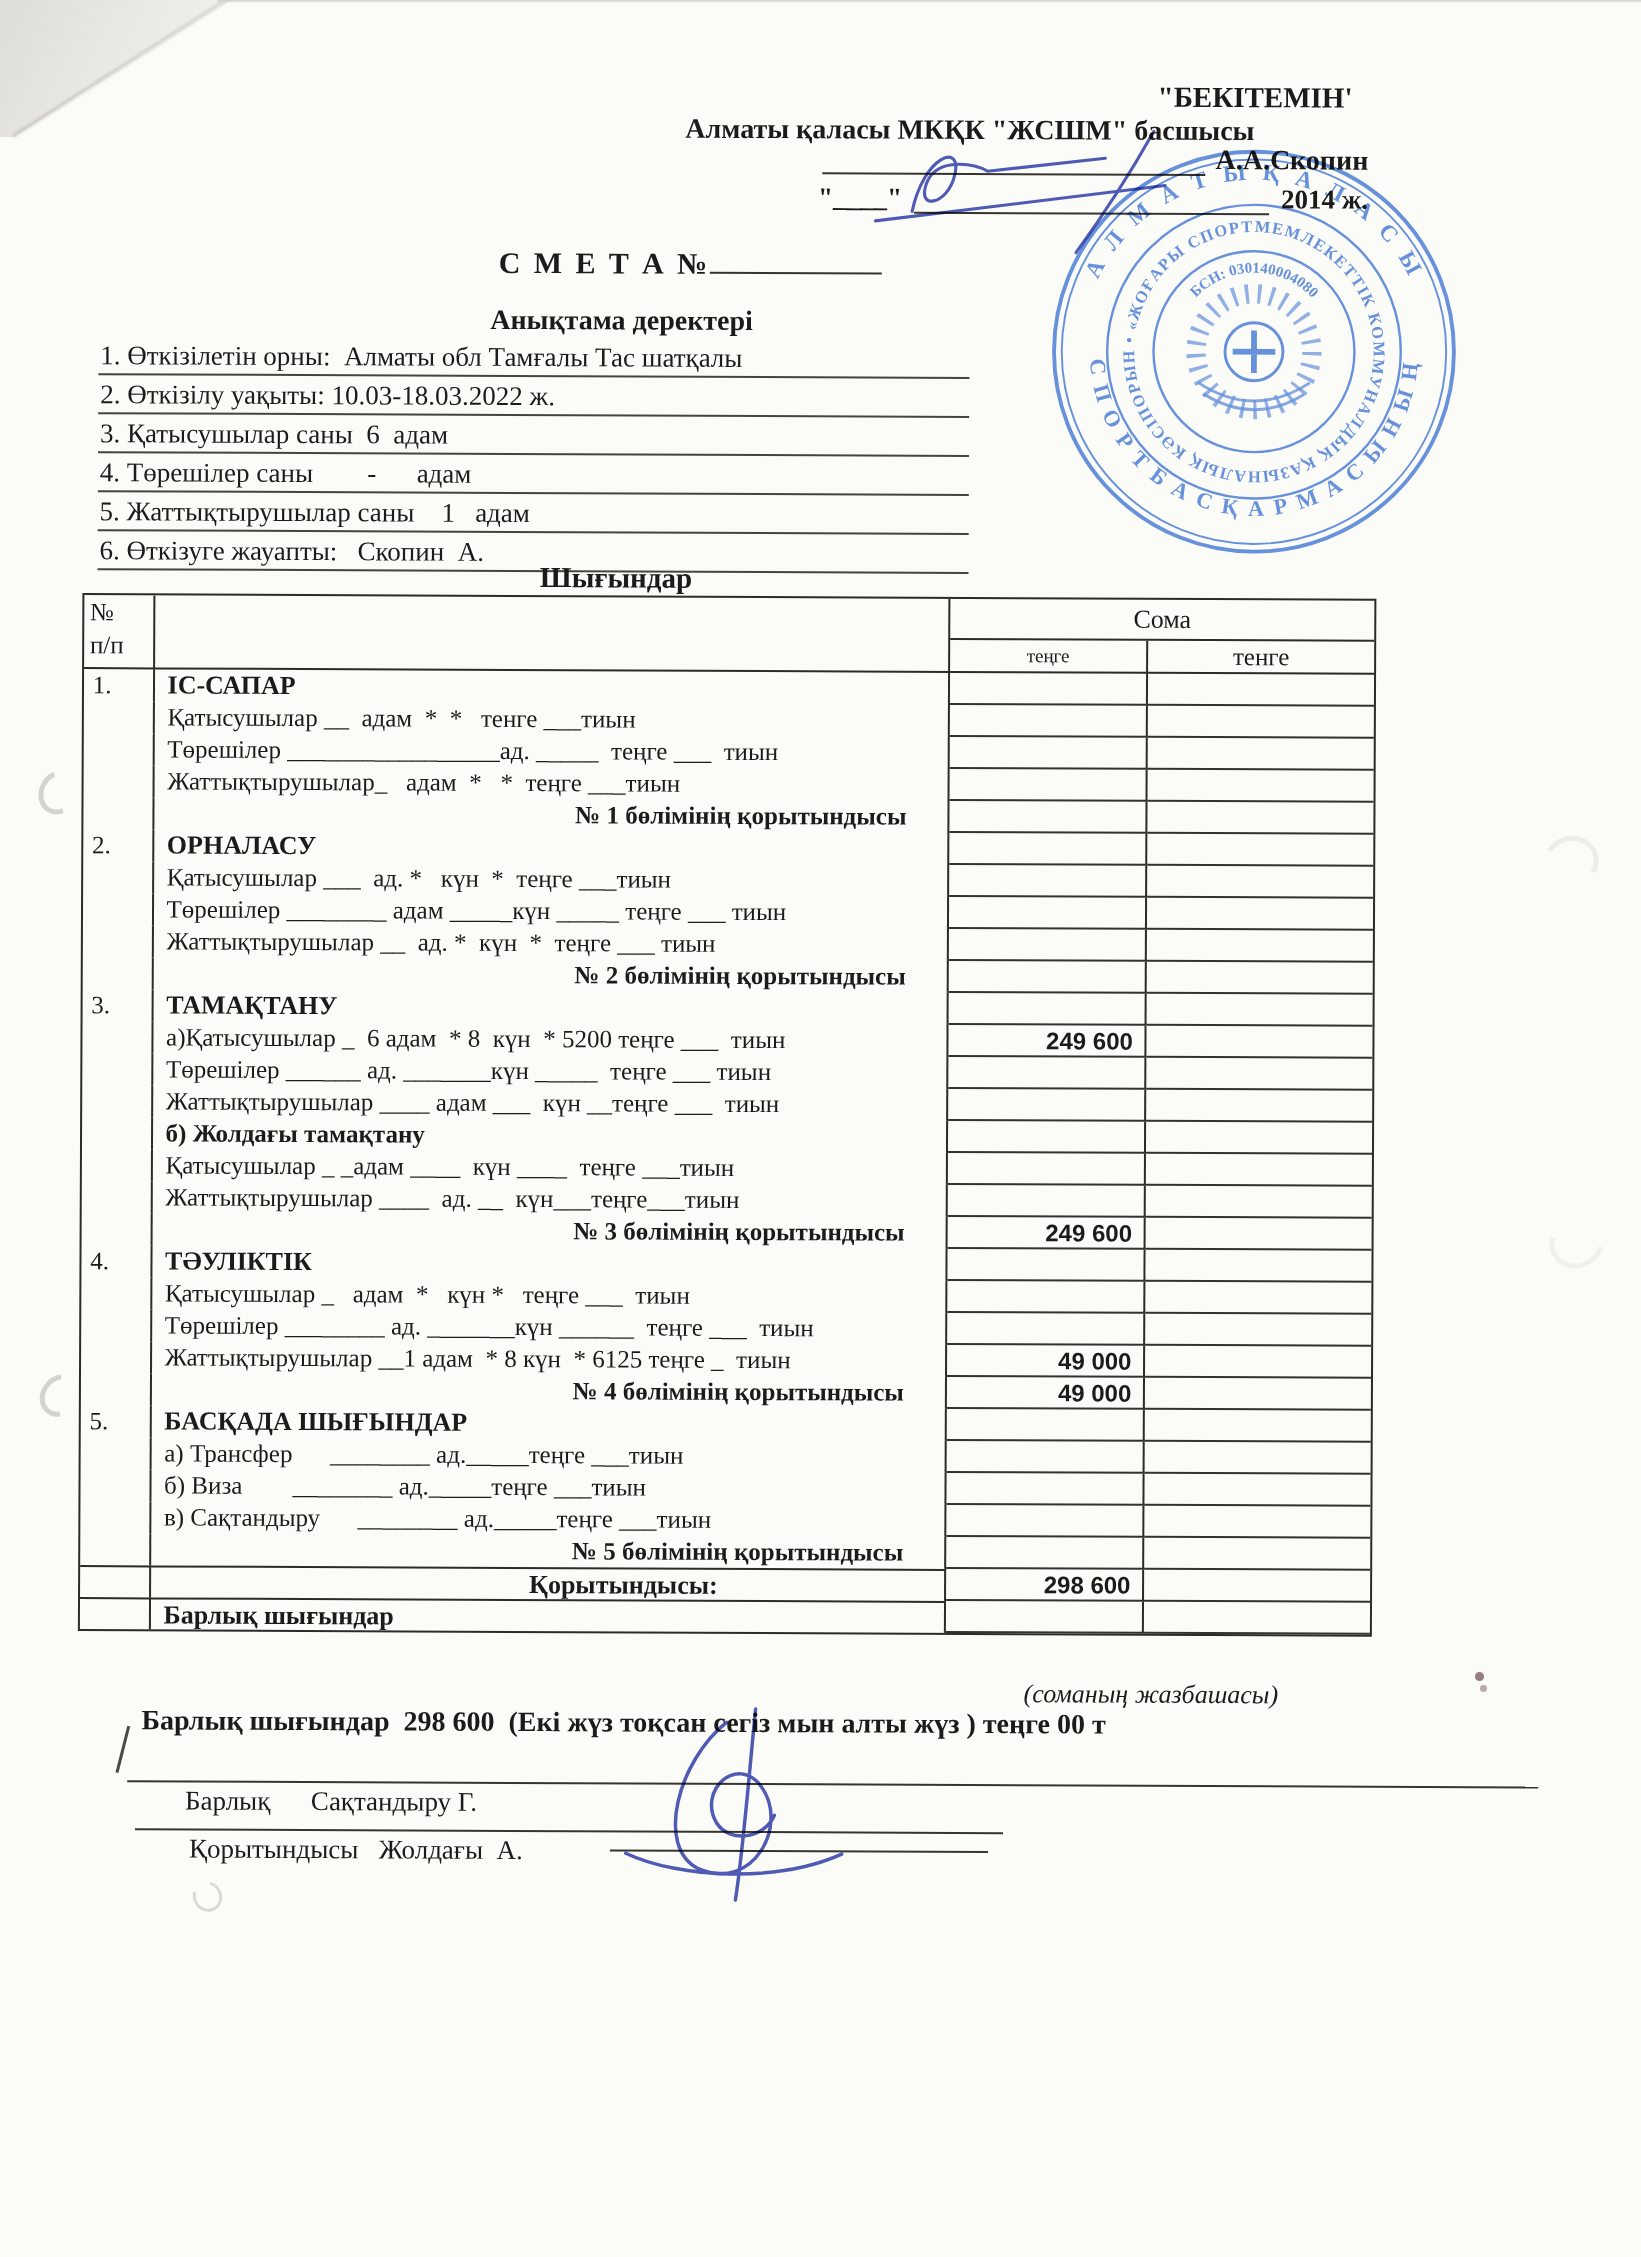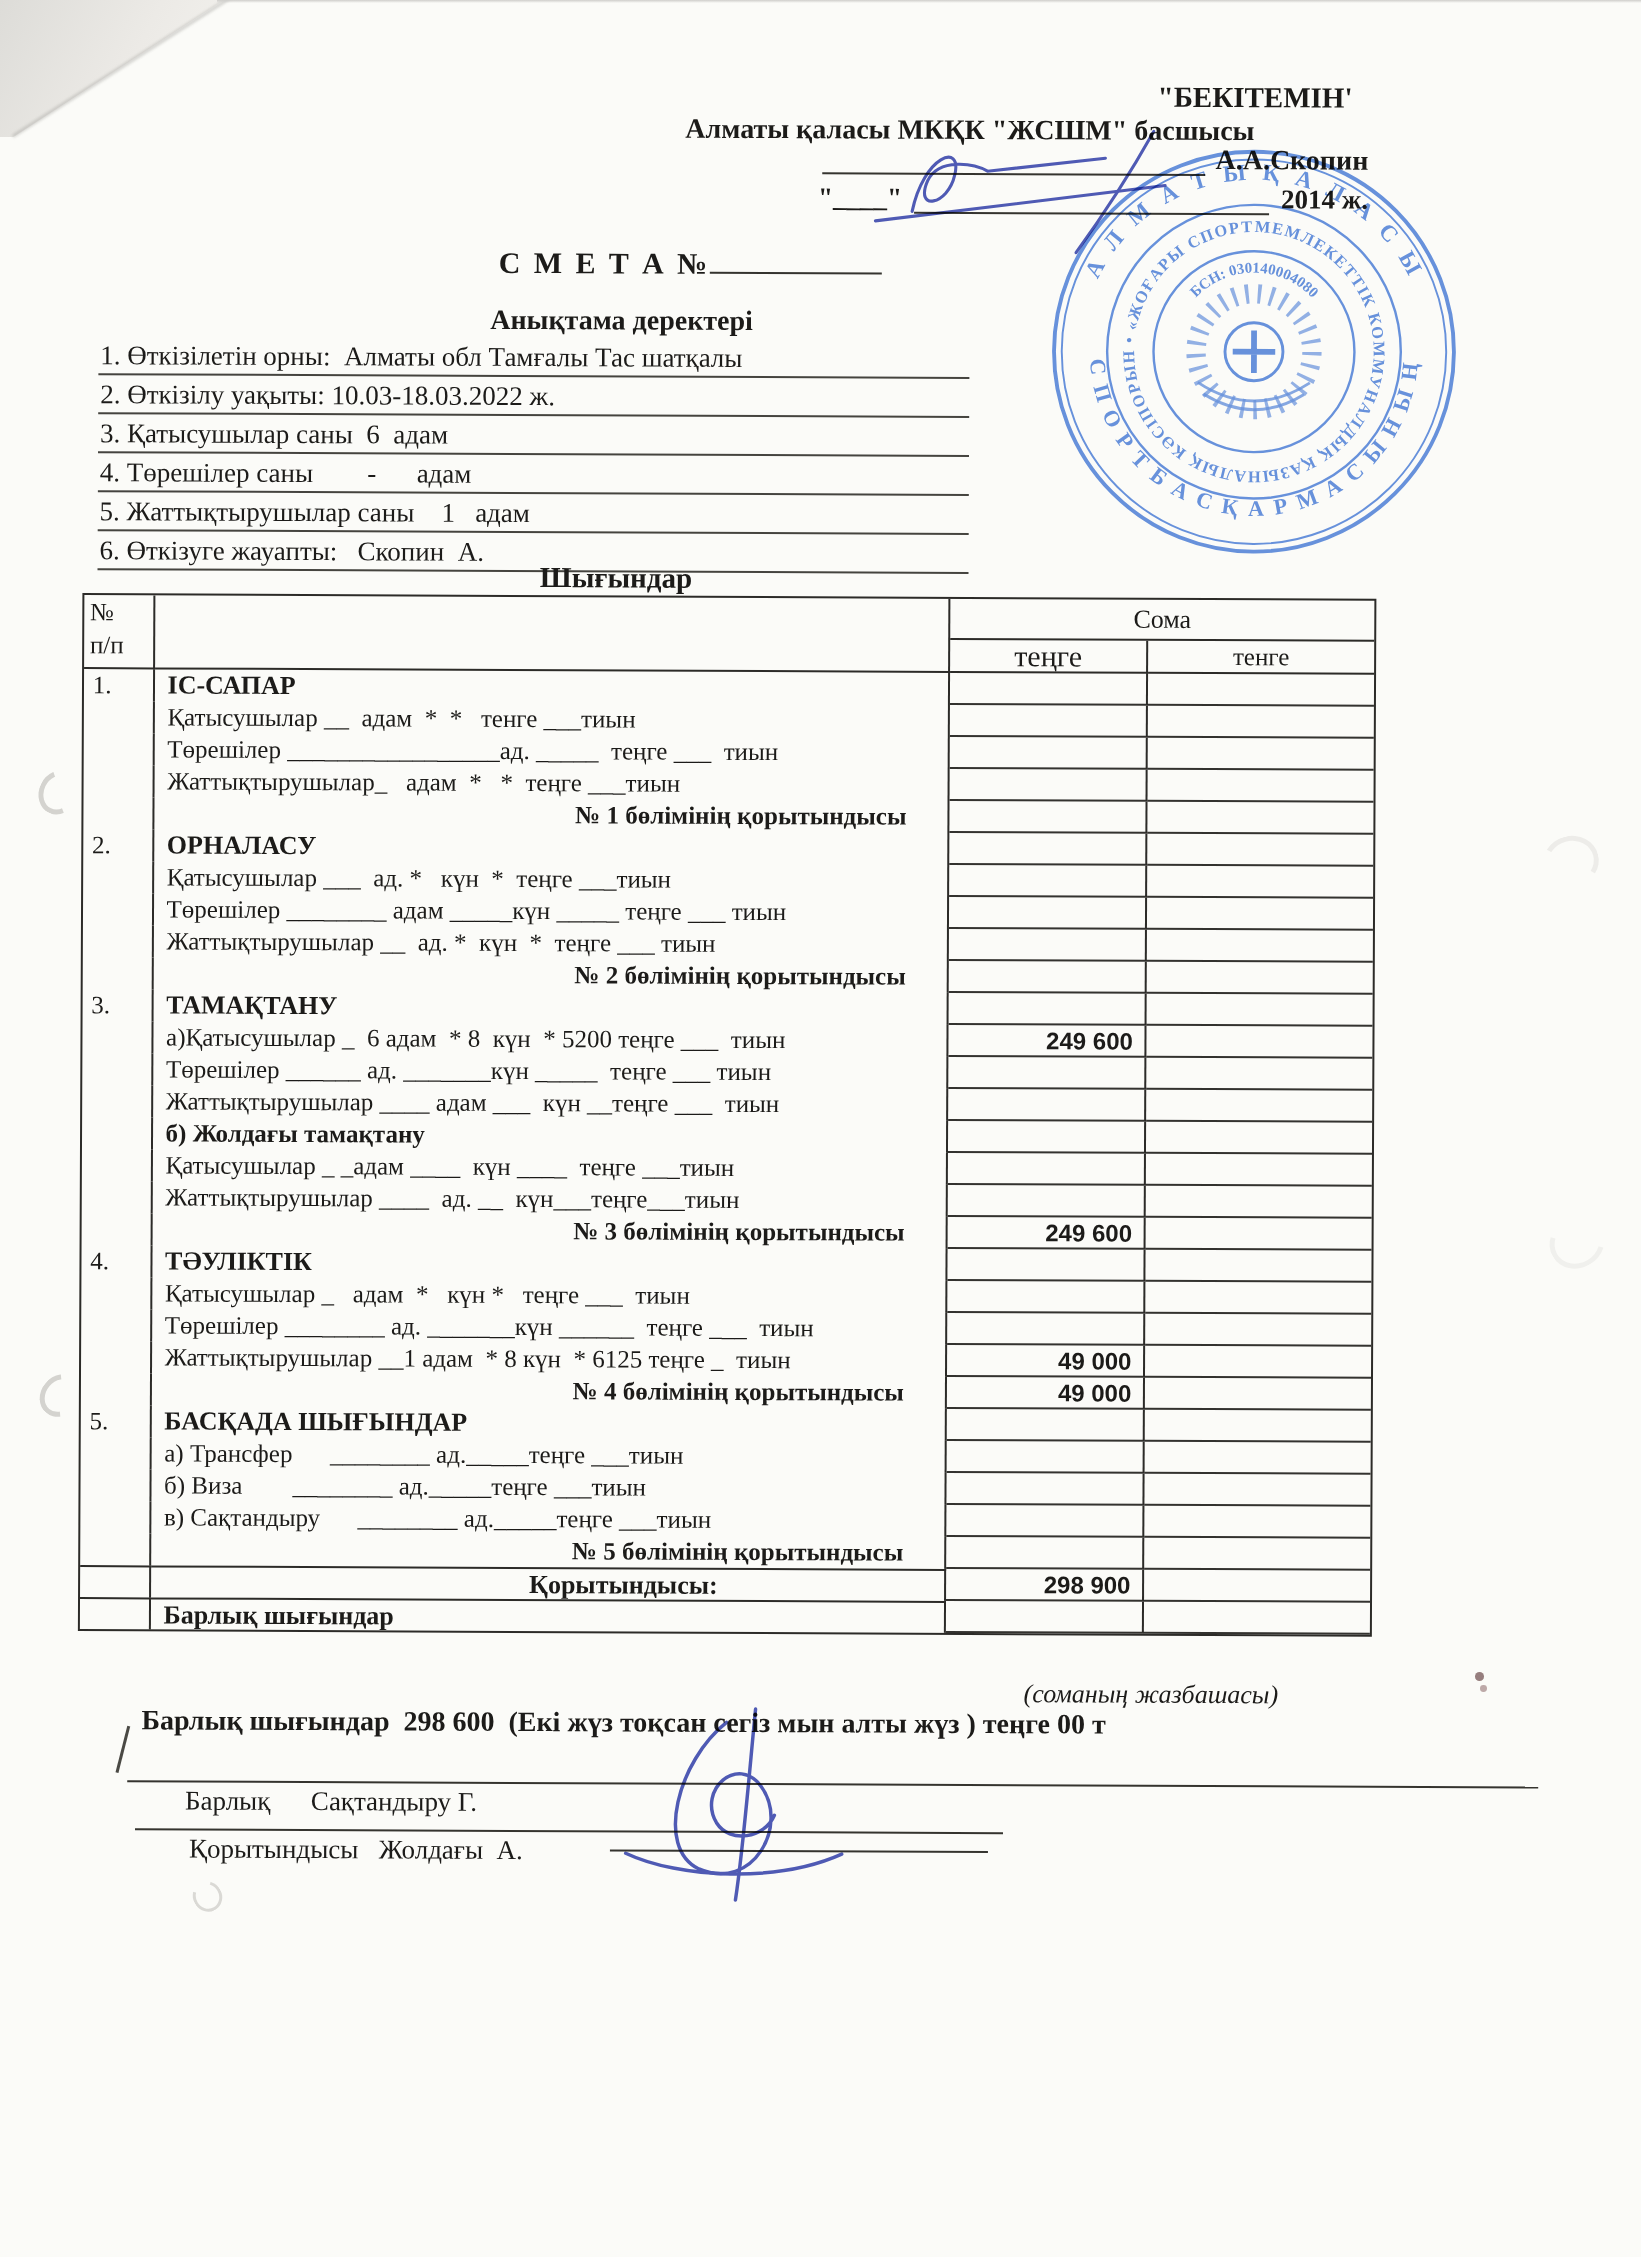--- a/index.html
+++ b/index.html
@@ -36,21 +36,21 @@
         grid-template-columns:71px 795px 198px 226px;
         grid-template-rows:41px 33px repeat(30,32px);
         border:2.9px solid #2c2b28;}
   .cell{font-size:25px;line-height:32px;overflow:hidden;}
   .h-num{grid-column:1;grid-row:1/3;border-right:2.9px solid #2c2b28;border-bottom:2.9px solid #2c2b28;
         padding-left:5.8px;font-size:25px;line-height:33px;}
   .h-desc{grid-column:2;grid-row:1/3;border-right:2.9px solid #2c2b28;border-bottom:2.9px solid #2c2b28;}
   .h-soma{grid-column:3/5;grid-row:1;border-bottom:2.9px solid #2c2b28;text-align:center;
         font-size:26px;line-height:39px;}
   .h-tenge{grid-column:3;grid-row:2;border-right:2.9px solid #2c2b28;border-bottom:2.9px solid #2c2b28;
-        text-align:center;font-size:30px;line-height:31px;}
+        text-align:center;font-size:19px;line-height:31px;}
   .h-tiyn{grid-column:4;grid-row:2;border-bottom:2.9px solid #2c2b28;text-align:center;
         font-size:25px;line-height:31px;}
   .c-num{grid-column:1;border-right:2.9px solid #2c2b28;padding-left:8.7px;}
   .c-desc{grid-column:2;border-right:2.9px solid #2c2b28;padding-left:12.6px;white-space:pre;}
   .c-tenge{grid-column:3;border-right:2.9px solid #2c2b28;border-bottom:2.9px solid #33322f;
         text-align:right;padding-right:11.6px;font-family:"Liberation Sans",sans-serif;
         font-weight:bold;font-size:24px;}
   .c-tiyn{grid-column:4;border-bottom:2.9px solid #33322f;}
   .r-head{font-weight:bold;font-size:26px;}
   .r-head2{font-weight:bold;}
@@ -229,21 +229,21 @@
         <div class="c-num cell" style="grid-row: 29;"></div>
         <div class="c-desc cell" style="grid-row: 29;">в) Сақтандыру      ________ ад._____теңге ___тиын</div>
         <div class="c-tenge cell" style="grid-row: 29;"></div>
         <div class="c-tiyn cell" style="grid-row: 29;"></div>
         <div class="c-num cell" style="grid-row: 30;"></div>
         <div class="c-desc r-subtotal cell" style="grid-row: 30;">№ 5 бөлімінің қорытындысы</div>
         <div class="c-tenge cell" style="grid-row: 30;"></div>
         <div class="c-tiyn cell" style="grid-row: 30;"></div>
         <div class="c-num cell bt" style="grid-row: 31;"></div>
         <div class="c-desc r-grand cell bt" style="grid-row: 31;">Қорытындысы:</div>
-        <div class="c-tenge cell" style="grid-row: 31;">298 900</div>
+        <div class="c-tenge cell" style="grid-row: 31;">298 600</div>
         <div class="c-tiyn cell" style="grid-row: 31;"></div>
         <div class="c-num cell bt" style="grid-row: 32;"></div>
         <div class="c-desc r-footer cell bt" style="grid-row: 32;">Барлық шығындар</div>
         <div class="c-tenge cell" style="grid-row: 32;"></div>
         <div class="c-tiyn cell" style="grid-row: 32;"></div>
       </div>
 
     <div class="abs words-note i">(соманың жазбашасы)</div>
     <div class="abs total-line b">Барлық шығындар  298 600  (Екі жүз тоқсан сегіз мын алты жүз ) теңге 00 т</div>
     <div class="abs signline1">

